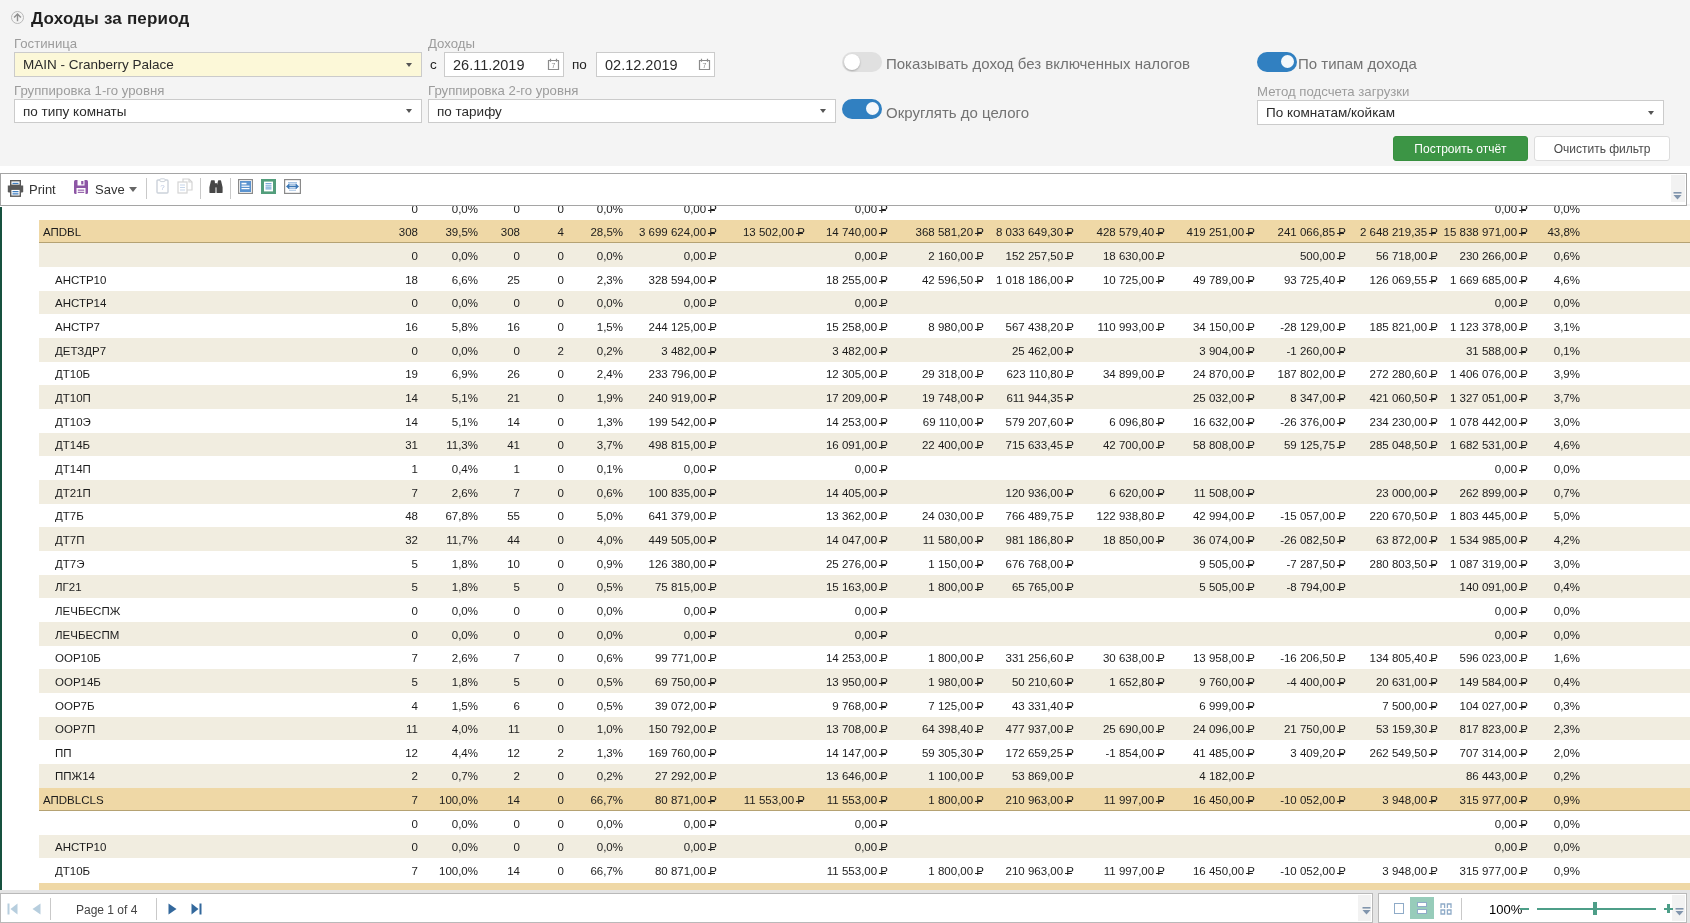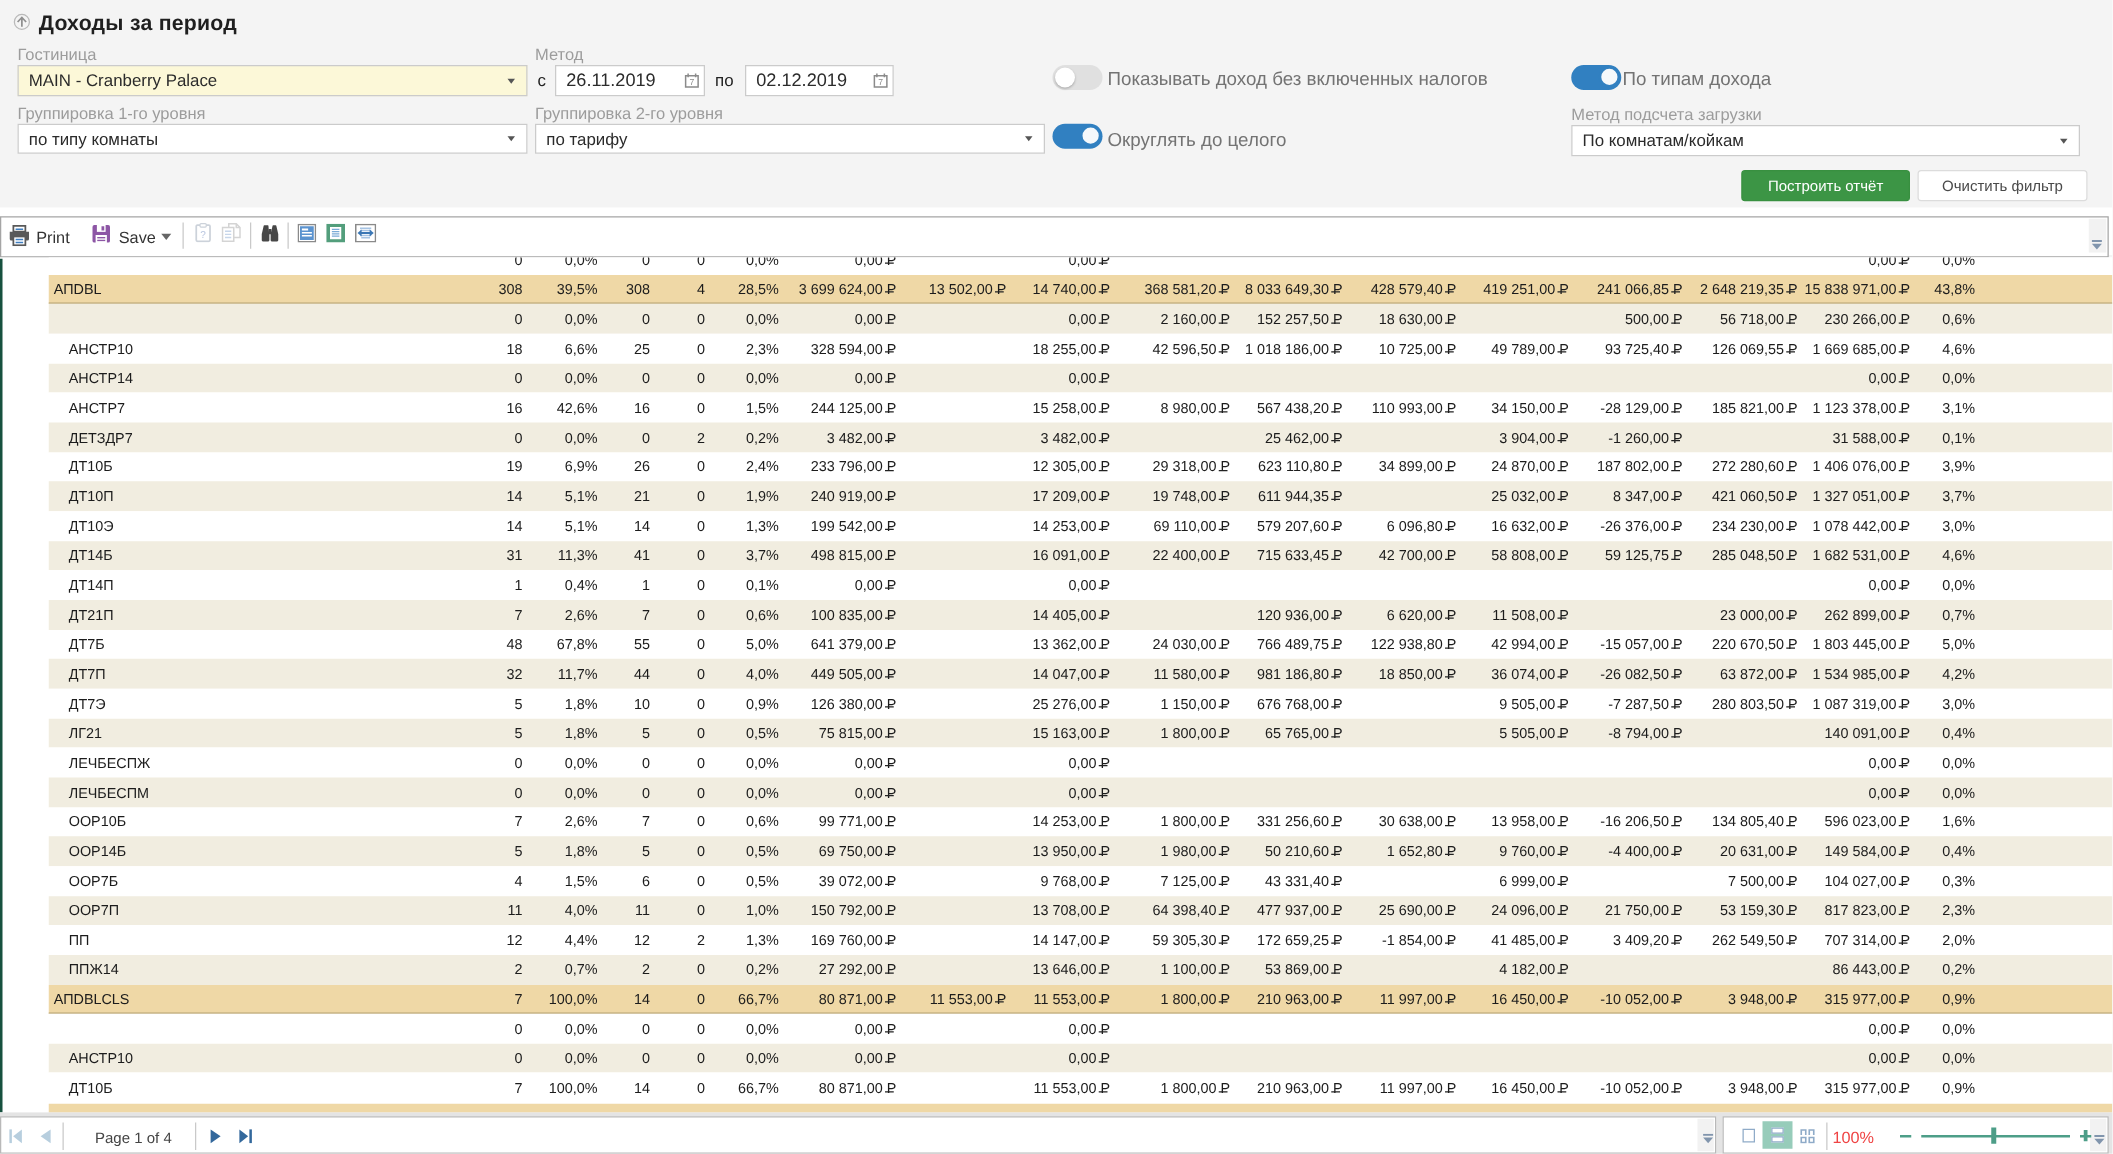--- a/index.html
+++ b/index.html
@@ -58,21 +58,21 @@
 <body>
 
 <div class="abs h-ic"></div>
 <svg class="abs" style="left:11px;top:11px" width="13" height="13" viewBox="0 0 13 13">
     <path d="M6.5 10.3 L6.5 3.2 M3.1 6.6 L6.5 3 L9.9 6.6" stroke="#909090" stroke-width="1.4" fill="none"></path>
   </svg>
 <div class="abs h-title">Доходы за период</div>
 
 <div class="abs lbl" style="left:14px;top:36px">Гостиница</div>
 <div class="abs fld" style="left:14px;top:52px;width:408px;height:25px;background:#fcf8d8">MAIN - Cranberry Palace<span class="sel-arrow"></span></div>
-<div class="abs lbl" style="left:428px;top:36px">Метод</div>
+<div class="abs lbl" style="left:428px;top:36px">Доходы</div>
 <div class="abs" style="left:430px;top:57px;font-size:13.5px;color:#222">с</div>
 <div class="abs fld" style="left:444px;top:52px;width:120px;height:25px;font-size:14.5px">26.11.2019</div>
 <svg class="abs" style="left:547px;top:58px" width="13" height="13" viewBox="0 0 13 13">
     <path d="M1.5 2.5 h10 v9 h-10 z" fill="none" stroke="#8b8b8b" stroke-width="1.2"></path>
     <path d="M3.5 0.8 v3 M9.5 0.8 v3" stroke="#8b8b8b" stroke-width="1.2"></path>
     <text x="6.5" y="10" font-size="7" fill="#8b8b8b" text-anchor="middle" font-family="Liberation Sans">7</text>
   </svg>
 <div class="abs" style="left:572px;top:57px;font-size:13.5px;color:#222">по</div>
 <div class="abs fld" style="left:596px;top:52px;width:119px;height:25px;font-size:14.5px">02.12.2019</div>
 <svg class="abs" style="left:698px;top:58px" width="13" height="13" viewBox="0 0 13 13">
@@ -263,21 +263,21 @@
         <s class="c" style="width:91px"></s>
         <s class="c" style="width:90px"></s>
         <s class="c" style="width:91px"></s>
         <s class="c" style="width:92px"></s>
         <s class="c" style="width:90px">0,00&nbsp;<i class="rb">Р</i></s>
         <s class="c" style="width:52px">0,0%</s>
       </div>
 <div class="r rw">
         <s class="cn s" style="width:291px">АНСТР7</s>
         <s class="c" style="width:88px">16</s>
-        <s class="c" style="width:60px">42,6%</s>
+        <s class="c" style="width:60px">5,8%</s>
         <s class="c" style="width:42px">16</s>
         <s class="c" style="width:44px">0</s>
         <s class="c" style="width:59px">1,5%</s>
         <s class="c" style="width:94px">244 125,00&nbsp;<i class="rb">Р</i></s>
         <s class="c" style="width:88px"></s>
         <s class="c" style="width:83px">15 258,00&nbsp;<i class="rb">Р</i></s>
         <s class="c" style="width:96px">8 980,00&nbsp;<i class="rb">Р</i></s>
         <s class="c" style="width:90px">567 438,20&nbsp;<i class="rb">Р</i></s>
         <s class="c" style="width:91px">110 993,00&nbsp;<i class="rb">Р</i></s>
         <s class="c" style="width:90px">34 150,00&nbsp;<i class="rb">Р</i></s>
@@ -754,21 +754,21 @@
 </div>
 <div class="bbox bb-r">
   <div style="position:absolute;left:15px;top:9px;width:10px;height:11px;border:1.5px solid #8fabc8;background:#fff"></div>
   <div style="position:absolute;left:31px;top:3px;width:24px;height:22px;background:#97ccba"></div>
   <div style="position:absolute;left:38px;top:8px;width:10px;height:5px;background:#fff;border:1px solid #8fabc8"></div>
   <div style="position:absolute;left:38px;top:14.5px;width:10px;height:5.5px;background:#fff;border:1px solid #8fabc8"></div>
   <svg style="position:absolute;left:61px;top:8.5px" width="12" height="12" viewBox="0 0 12 12">
       <path d="M1 5 V1 h3.6 v4 M7.4 5 V1 H11 v4 M1 7 h3.6 v4 H1 z M7.4 7 H11 v4 H7.4 z" fill="none" stroke="#8fabc8" stroke-width="1.3"></path>
     </svg>
   <div class="v-sep" style="left:82px"></div>
-  <div class="pg-txt" style="left:87px;color:#ef4444">100%</div>
+  <div class="pg-txt" style="left:110px;color:#000000">100%</div>
   <div style="position:absolute;left:141px;top:13.5px;width:9px;height:2.5px;background:#4d9e88"></div>
   <div style="position:absolute;left:158px;top:14px;width:119px;height:1.5px;background:#4d9e88"></div>
   <div style="position:absolute;left:214px;top:8px;width:3.5px;height:13px;background:#4d9e88"></div>
   <div style="position:absolute;right:1px;top:1px;width:13px;height:26px;background:#f2f2f2"></div>
   <div style="position:absolute;left:285px;top:13.5px;width:9px;height:2.5px;background:#4d9e88"></div>
   <div style="position:absolute;left:288.3px;top:10.2px;width:2.5px;height:9px;background:#4d9e88"></div>
   <svg style="position:absolute;right:2.5px;top:14px" width="9" height="8" viewBox="0 0 9 8">
       <rect x="0.5" y="0" width="8" height="1.6" fill="#8195ad"></rect>
       <path d="M0.5 3 h8 L4.5 7.5 z" fill="#8195ad"></path>
     </svg>

